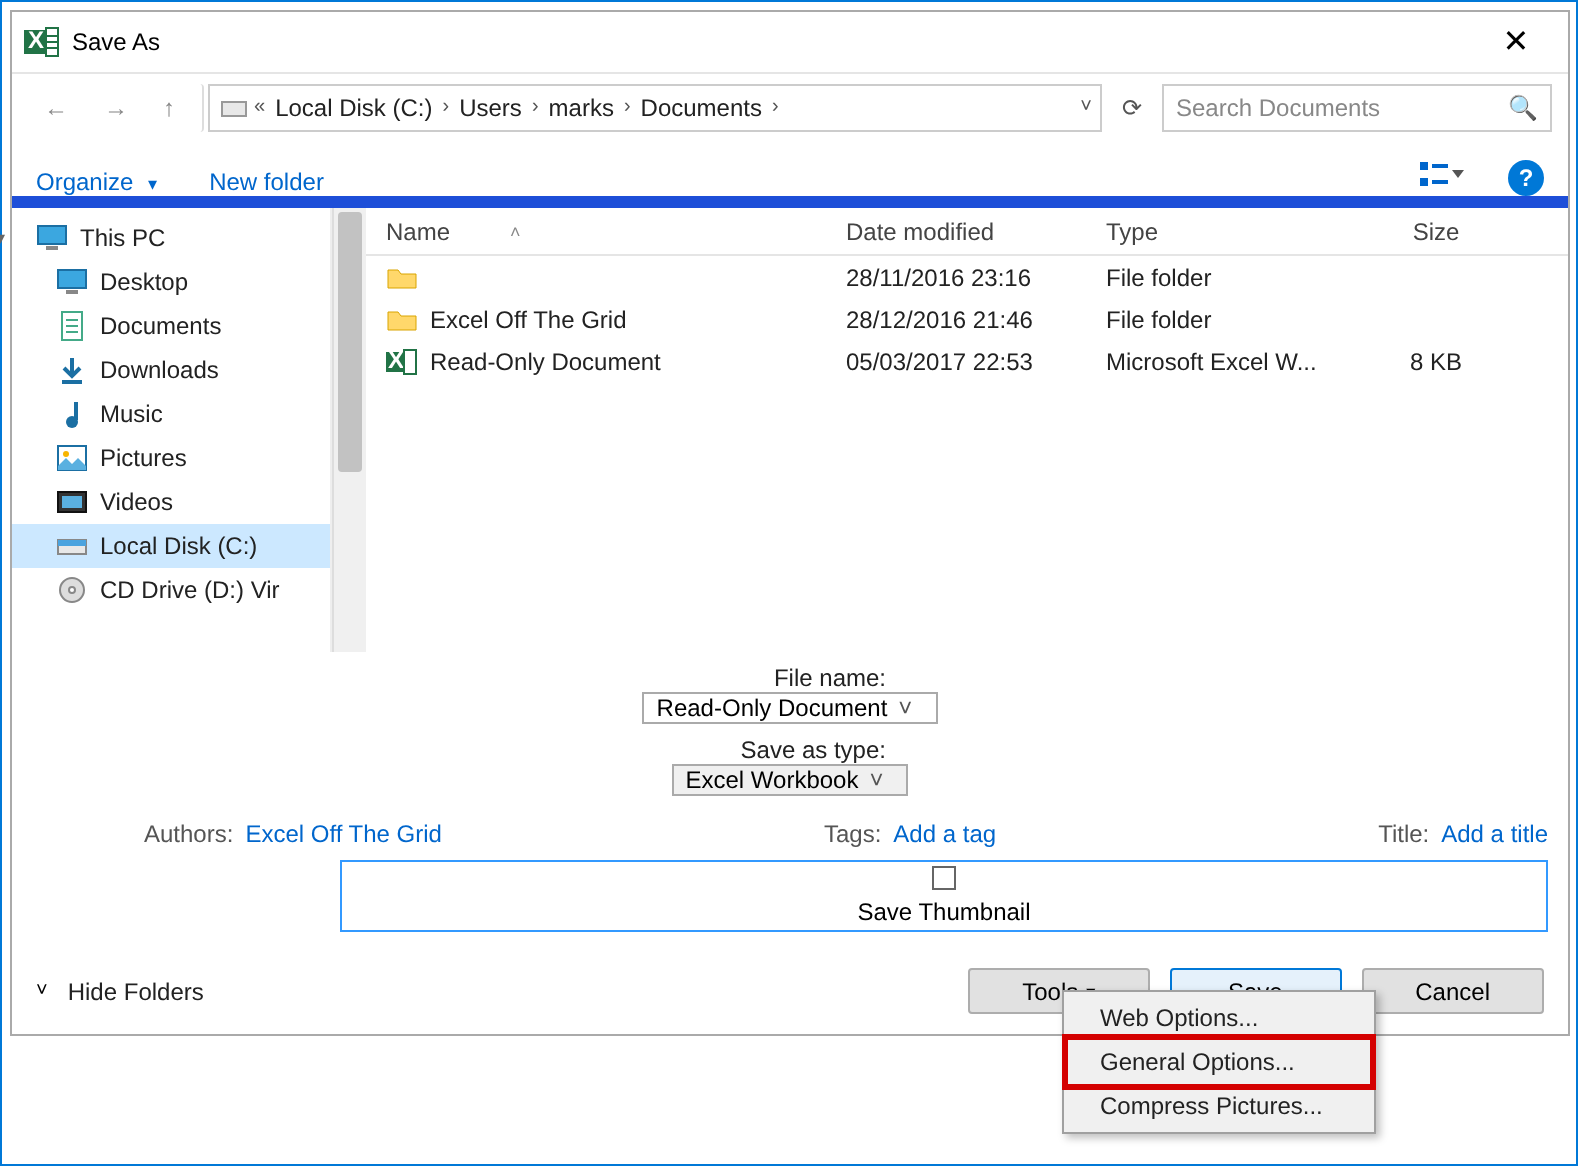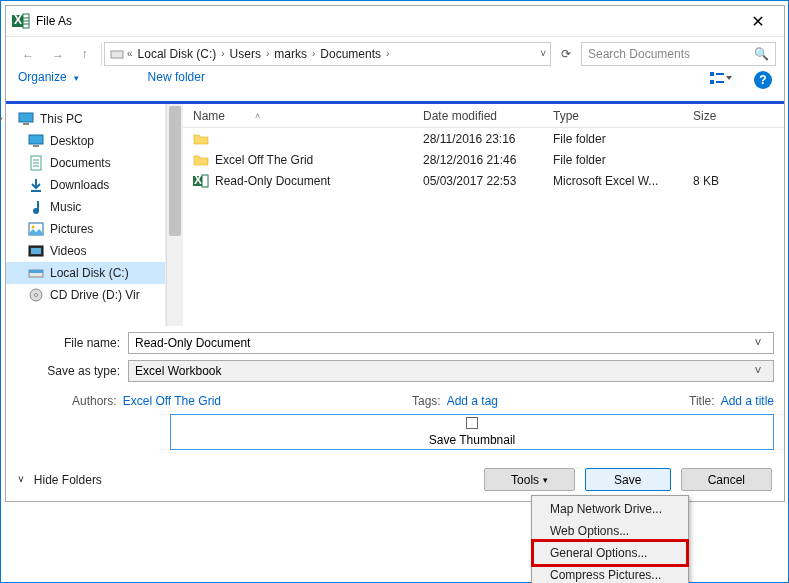--- a/index.html
+++ b/index.html
@@ -15,21 +15,21 @@
 .nav-row { height: 34px; display: flex; align-items: center; padding: 0 8px; gap: 2px; border-top: 1px solid #e5e5e5; }
 .nav-btn { width: 28px; height: 24px; display: flex; align-items: center; justify-content: center; color: #888; border-radius:2px; }
 .nav-btn.sep-after { border-right: 1px solid #ddd; padding-right:6px; }
 .breadcrumb { flex: 1; height: 24px; border: 1px solid #ccc; display: flex; align-items: center; padding: 0 4px; gap: 2px; }
 .breadcrumb .bc-seg { padding: 0 3px; color: #222; }
 .breadcrumb .bc-arrow { color: #555; font-size: 10px; }
 .refresh { width: 26px; height: 24px; display: flex; align-items: center; justify-content: center; color: #555; }
 .search-box { width: 195px; height: 24px; border: 1px solid #ccc; display: flex; align-items: center; padding: 0 6px; color: #888; gap: 40px; }
 .search-box span:first-child { flex:1; }
 
-.toolbar-row { height: 34px; display: flex; align-items: flex-start; padding: 0 12px; border-bottom: 3px solid #1d4ed8; gap: 43px; }
+.toolbar-row { height: 34px; display: flex; align-items: flex-end; padding: 0 12px; border-bottom: 6px solid #1d4ed8; }
 .toolbar-row .tb-item { color: #0066cc; margin-right: 26px; }
 .toolbar-row .spacer { flex: 1; }
 .view-icons { display:flex; align-items:center; gap:6px; }
 .help-icon { width:18px; height:18px; border-radius:50%; background:#0078d7; color:#fff; display:flex; align-items:center; justify-content:center; font-weight:bold; margin-left:14px; }
 
 .body-area { display: flex; height: 222px; }
 .tree { width: 160px; border-right: 1px solid #eee; padding-top: 4px; }
 .tree-item { display:flex; align-items:center; gap:6px; padding: 3px 6px 3px 22px; color:#222; }
 .tree-item.selected { background:#cce8ff; }
 .tree-item.pc { padding-left:12px; font-weight:normal; }
@@ -37,29 +37,29 @@
 .tree .ticon { width:16px; height:16px; display:flex; align-items:center; justify-content:center; }
 
 .scroll-gutter { width:17px; background:#f0f0f0; border-left:1px solid #ddd; position:relative; }
 .scroll-thumb { position:absolute; left:2px; right:2px; top:2px; height:130px; background:#c2c2c2; border-radius:2px; }
 
 .list { flex:1; display:flex; flex-direction:column; }
 .list-header { display:flex; border-bottom:1px solid #e5e5e5; color:#444; height:24px; align-items:center; }
 .col-name { width:240px; padding-left:10px; }
 .col-date { width:130px; }
 .col-type { width:140px; }
-.col-size { width:60px; text-align:left; padding-right:10px; }
+.col-size { width:60px; text-align:center; padding-right:10px; }
 .list-header .col-name { display:flex; align-items:center; gap:30px; }
 .list-header .sort-caret { font-size:9px; color:#888; }
 .list-row { display:flex; height:21px; align-items:center; color:#222; }
 .list-row .col-name { display:flex; align-items:center; gap:6px; }
 .ficon { width:16px; height:16px; display:inline-flex; align-items:center; justify-content:center; }
 
 .form-area { padding: 6px 10px 4px 10px; }
-.form-line { display:flex; align-items:center; margin-bottom:6px; }
+.form-line { display:flex; align-items:center; margin-bottom:6px;flex-direction:column; }
 .form-label { width:112px; text-align:right; padding-right:8px; color:#222; }
 .form-field { flex:1; height:22px; border:1px solid #aaa; padding:0 6px; display:flex; align-items:center; background:#fff; }
 .form-field.gray { background:#f0f0f0; }
 .form-field .dd { width:18px; text-align:center; color:#555; }
 .meta-line { display:flex; align-items:center; padding: 6px 0 6px 56px; gap: 10px; color:#555; }
 .meta-line .link { color:#0066cc; }
 .meta-line .mlabel { text-align:right; }
 .meta-group { display:flex; align-items:center; gap:6px; }
 .save-thumb { display:flex; align-items:center; gap:4px; margin-left:154px; border:1px solid #39f; padding:2px 4px;flex-direction:column; }
 .chk { width:12px; height:12px; border:1px solid #666; display:inline-block; }
@@ -90,21 +90,21 @@
     <span class="app-icon">
       <svg viewBox="0 0 18 18" width="18" height="18">
             <rect x="0" y="3" width="12" height="12" fill="#217346"></rect>
             <text x="6" y="12" text-anchor="middle" fill="#fff" font-size="9" font-weight="bold">X</text>
             <rect x="11" y="2" width="6" height="14" fill="#fff" stroke="#217346"></rect>
             <line x1="11" y1="6" x2="17" y2="6" stroke="#217346" stroke-width="1"></line>
             <line x1="11" y1="9" x2="17" y2="9" stroke="#217346" stroke-width="1"></line>
             <line x1="11" y1="12" x2="17" y2="12" stroke="#217346" stroke-width="1"></line>
           </svg>
     </span>
-    <span class="title">File As</span>
+    <span class="title">Save As</span>
     <span class="close">✕</span>
   </div>
 
   <div class="nav-row">
     <div class="nav-btn">←</div>
     <div class="nav-btn">→</div>
     <div class="nav-btn sep-after">↑</div>
     <div class="breadcrumb">
       <span class="ficon">
             <svg width="14" height="14" viewBox="0 0 14 14">
@@ -340,18 +340,17 @@
           <span>Tools</span>
           <span class="caret-sm">▾</span>
         </div>
     <div class="btn primary">Save</div>
     <div class="btn">Cancel</div>
   </div>
 
 </div>
 
 <div class="menu" id="tools-menu">
-      <div class="menu-item">Map Network Drive...</div>
       <div class="menu-item">Web Options...</div>
       <div class="menu-item hl">General Options...</div>
       <div class="menu-item">Compress Pictures...</div>
     </div>
 </div>
 
 </body></html>

